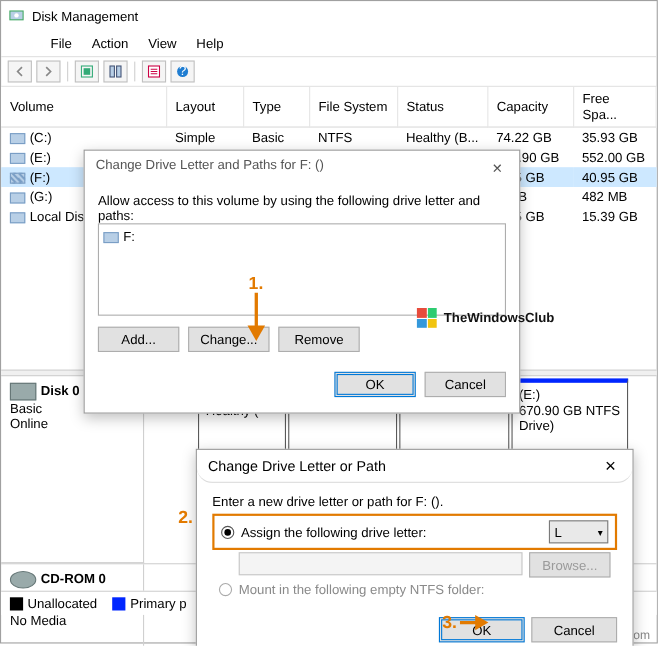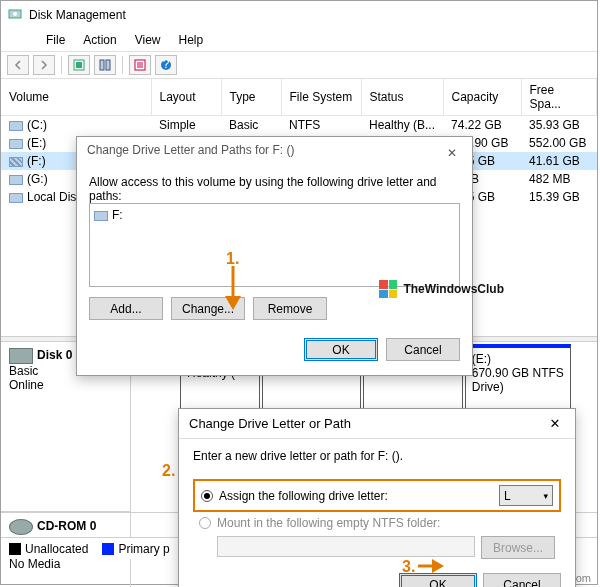--- a/index.html
+++ b/index.html
@@ -35,25 +35,25 @@
 .m1 .mtitle { padding:6px 10px; color:#555; display:flex; justify-content:space-between; }
 .m1 .mbody { padding:6px 12px 10px; }
 .listbox { border:1px solid #adadad; height:84px; padding:4px; background:#fff; }
 .btnrow { display:flex; gap:8px; margin-top:10px; }
 .btn { min-width:74px; height:23px; border:1px solid #adadad; background:#e1e1e1; display:flex; align-items:center; justify-content:center; padding:0 10px; cursor:default; }
 .btn.def { border:1px solid #0078d7; outline:1px solid #0078d7; outline-offset:-3px; }
 .btn.dis { color:#9a9a9a; }
 .m1 .okrow { display:flex; gap:8px; justify-content:flex-end; padding:8px 12px; border-top:0; }
 
 .m2 { left:178px; top:408px; width:398px; height:194px; z-index:5; }
-.m2 .mhdr { display:flex; justify-content:space-between; align-items:center; padding:6px 10px; border-bottom:1px solid #ddd; height:30px; }
+.m2 .mhdr { display:flex; justify-content:space-between; align-items:center; padding:6px 10px; border-bottom:1px solid #ddd; height:30px;border-radius:14px; }
 .m2 .mhdr span { font-size:13px; }
 .closex { width:20px; height:20px; display:flex; align-items:center; justify-content:center; }
 .m2 .mbody { padding:10px 14px; }
-.hl { border:2px solid #e27a00; padding:4px 6px; display:flex; align-items:center; gap:6px; margin-top:16px; }
+.hl { border:2px solid #e27a00; padding:4px 6px; display:flex; align-items:center; gap:6px; margin-top:4px; }
 .radio { width:12px; height:12px; border:1px solid #555; border-radius:50%; display:inline-flex; align-items:center; justify-content:center; }
 .radio .dot { width:6px; height:6px; background:#000; border-radius:50%; }
 .radio.gray { border-color:#aaa; }
 .combo { margin-left:auto; width:54px; height:21px; border:1px solid #7a7a7a; display:flex; align-items:center; justify-content:space-between; padding:0 4px; background:#e9e9e9; }
 .chev { font-size:9px; }
 .txtbox { border:1px solid #c6c6c6; height:21px; flex:1; background:#f4f4f4; }
 .m2 .okrow { display:flex; gap:6px; justify-content:flex-end; margin-top:14px; }
 
 .anno { position:absolute; color:#e27a00; font-weight:bold; font-size:16px; z-index:10; }
 .arrow { position:absolute; z-index:10; }
@@ -153,21 +153,21 @@
           <td>670.90 GB</td>
           <td>552.00 GB</td>
         </tr>
         <tr class="sel">
           <td><span class="vol-icon striped"></span>(F:)</td>
           <td></td>
           <td></td>
           <td></td>
           <td></td>
           <td>6.95 GB</td>
-          <td>41.61 GB</td>
+          <td>40.95 GB</td>
         </tr>
         <tr>
           <td><span class="vol-icon "></span>(G:)</td>
           <td></td>
           <td></td>
           <td></td>
           <td></td>
           <td>0 MB</td>
           <td>482 MB</td>
         </tr>
@@ -260,27 +260,27 @@
     <div class="hl">
       <span class="radio">
           <span class="dot"></span>
         </span>
       <span>Assign the following drive letter:</span>
       <span class="combo">
         <span>L</span>
         <span class="chev">▾</span>
       </span>
     </div>
+    <div style="display:flex;gap:6px;padding:2px 6px 0 24px;">
+      <div class="txtbox"></div>
+      <div class="btn dis">Browse...</div>
+    </div>
     <div style="display:flex;align-items:center;gap:6px;padding:4px 6px;color:#8a8a8a;">
       <span class="radio gray"></span>
       <span>Mount in the following empty NTFS folder:</span>
-    </div>
-    <div style="display:flex;gap:6px;padding:2px 6px 0 24px;">
-      <div class="txtbox"></div>
-      <div class="btn dis">Browse...</div>
     </div>
     <div class="okrow">
       <div class="btn def" style="min-width:78px">OK</div>
       <div class="btn" style="min-width:78px">Cancel</div>
     </div>
   </div>
 </div>
 
 <div class="anno" style="left:226px; top:250px;">1.</div>
 <svg class="arrow" style="left:218px; top:266px;" width="30" height="50">

